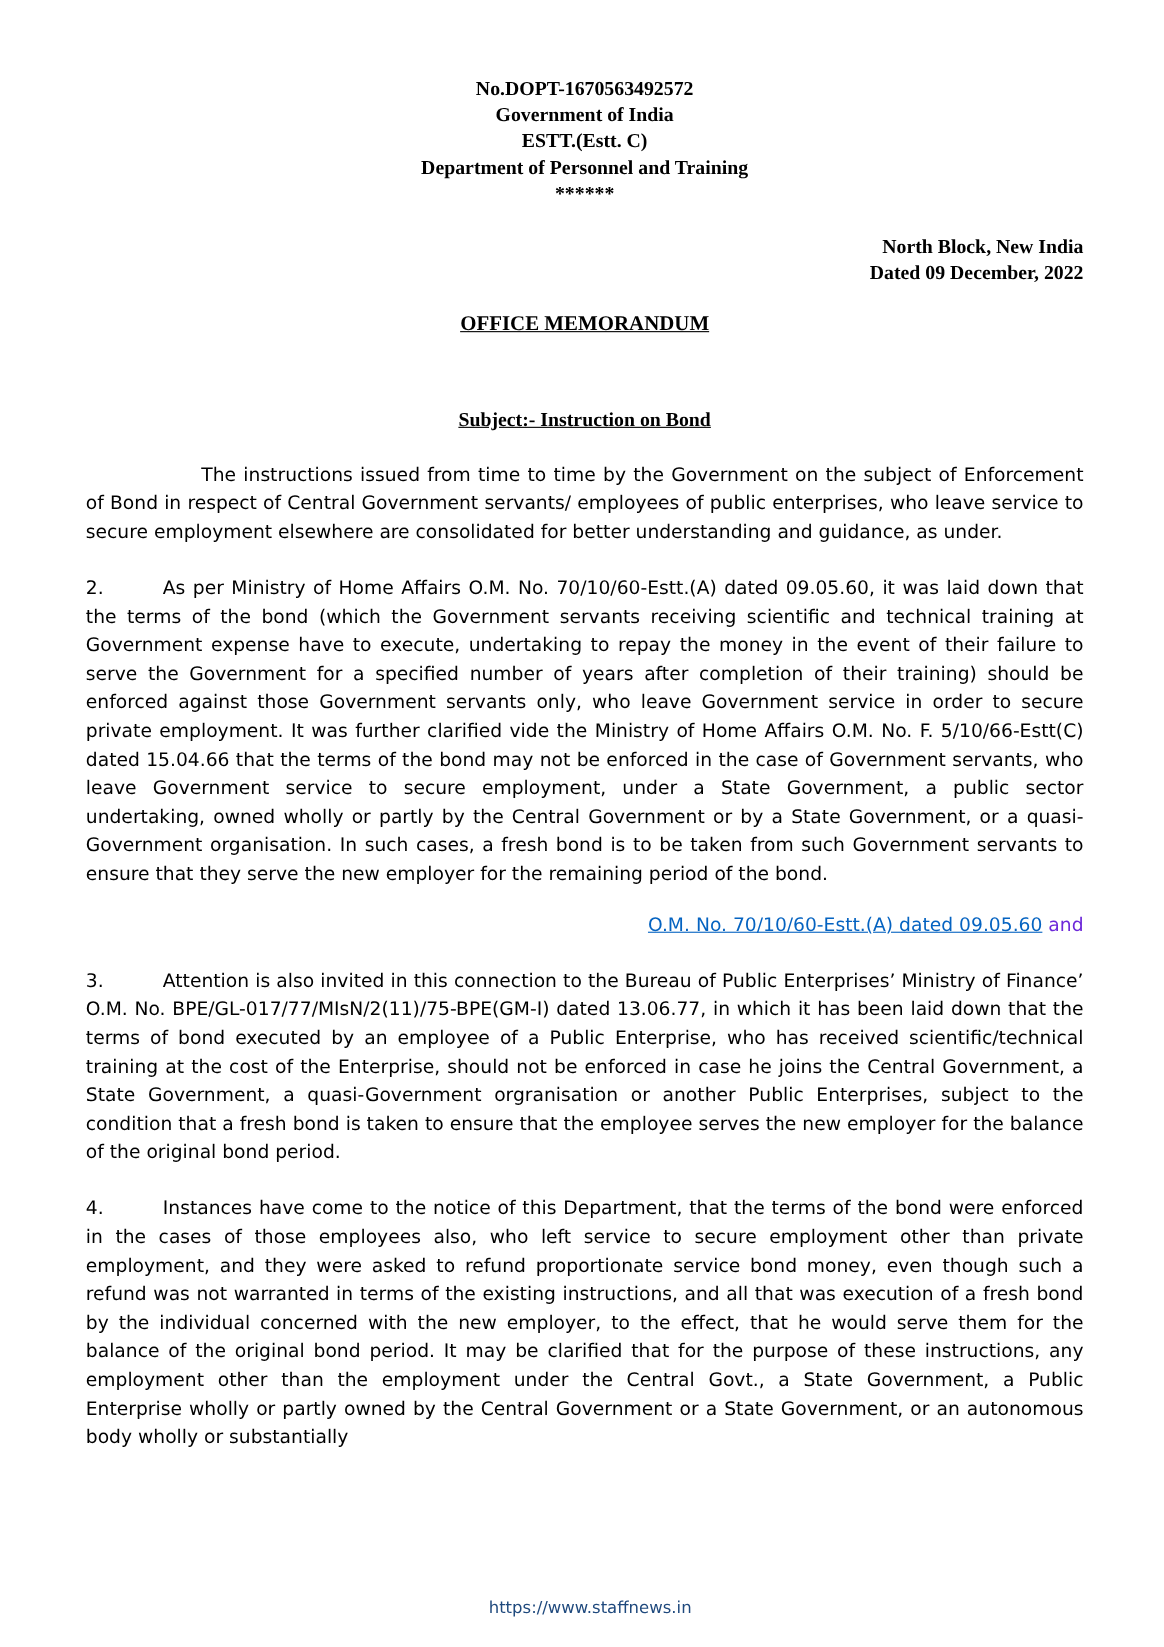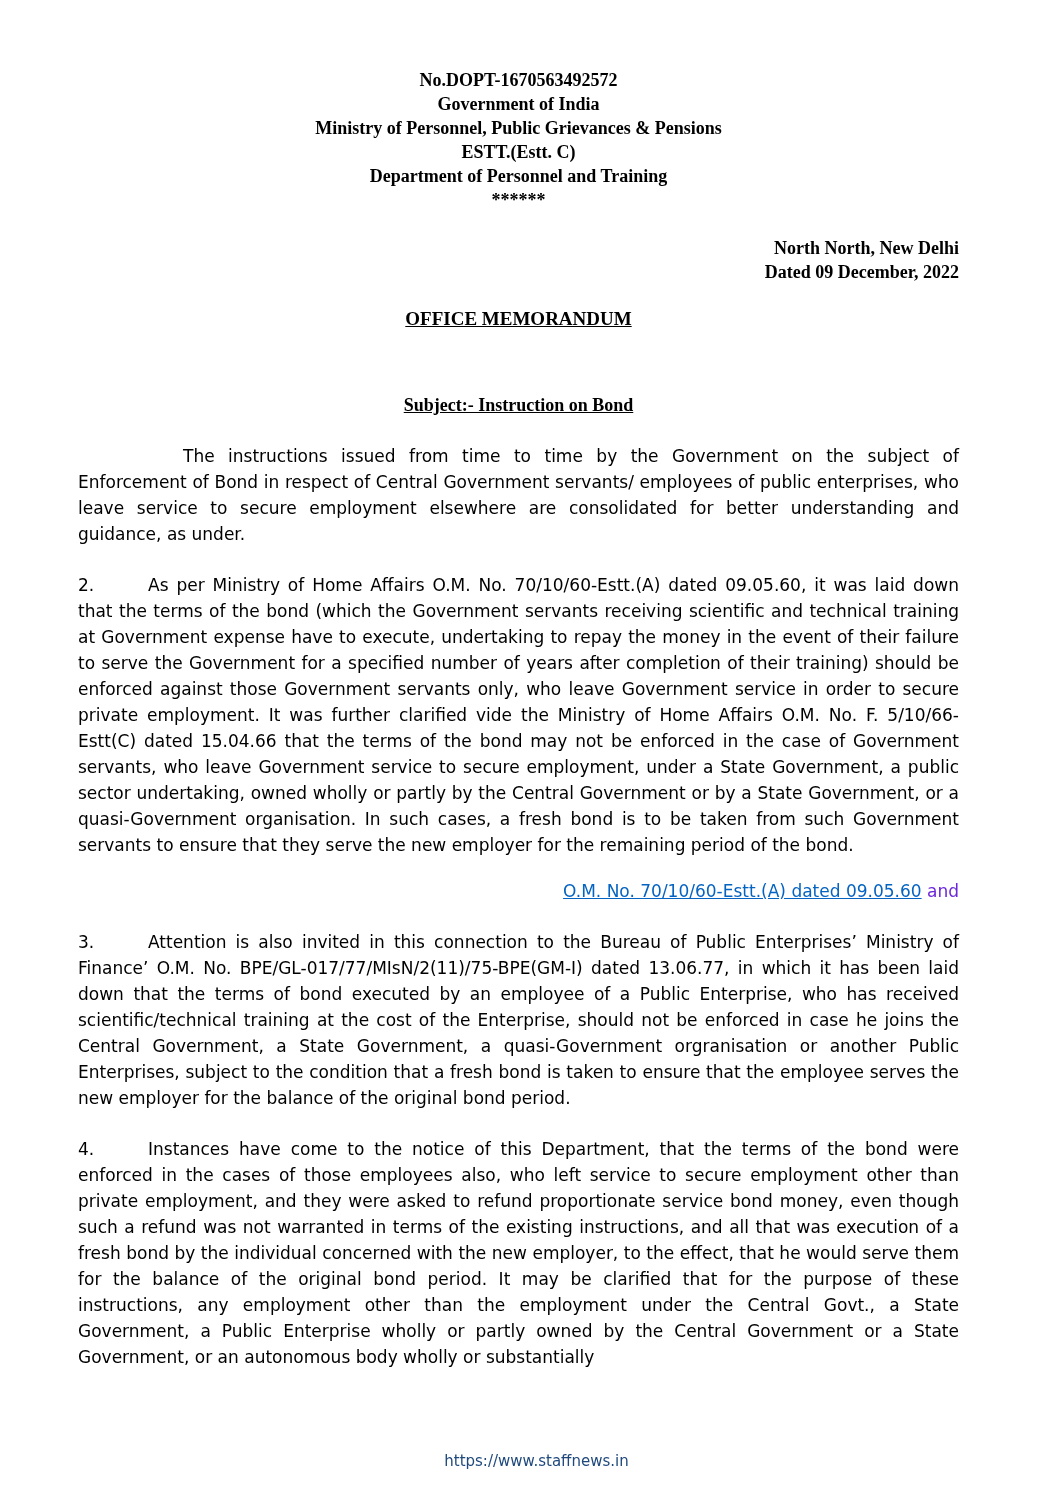--- a/index.html
+++ b/index.html
@@ -4,21 +4,21 @@
 <style>
   html, body { margin: 0; padding: 0; background: #ffffff; }
   .page {
     position: relative;
     width: 1058px;
     height: 1497px;
     margin: 0 auto;
     background: #ffffff;
     color: #000000;
     box-sizing: border-box;
-    padding: 68px 99px 0 78px;
+    padding: 68px 73px 0 78px;
     font-family: "DejaVu Sans", sans-serif;
     overflow: hidden;
   }
   .letterhead {
     text-align: center;
     font-family: "Liberation Serif", serif;
     font-weight: bold;
     font-size: 18px;
     line-height: 24px;
   }
@@ -88,28 +88,27 @@
   }
 </style>
 </head>
 <body>
 
 <div class="page">
 
   <div class="letterhead">
     <div>No.DOPT-1670563492572</div>
     <div>Government of India</div>
-    <div>Ministry of Personnel, Public Grievances &amp; Pensions</div>
     <div>ESTT.(Estt. C)</div>
     <div>Department of Personnel and Training</div>
     <div>******</div>
   </div>
 
   <div class="dateline">
-    <div>North North, New Delhi</div>
+    <div>North Block, New India</div>
     <div>Dated 09 December, 2022</div>
   </div>
 
   <div class="memo-title">
     <span class="underlined">OFFICE MEMORANDUM</span>
   </div>
 
   <div class="subject">
     <span class="underlined">Subject:- Instruction on Bond</span>
   </div>

